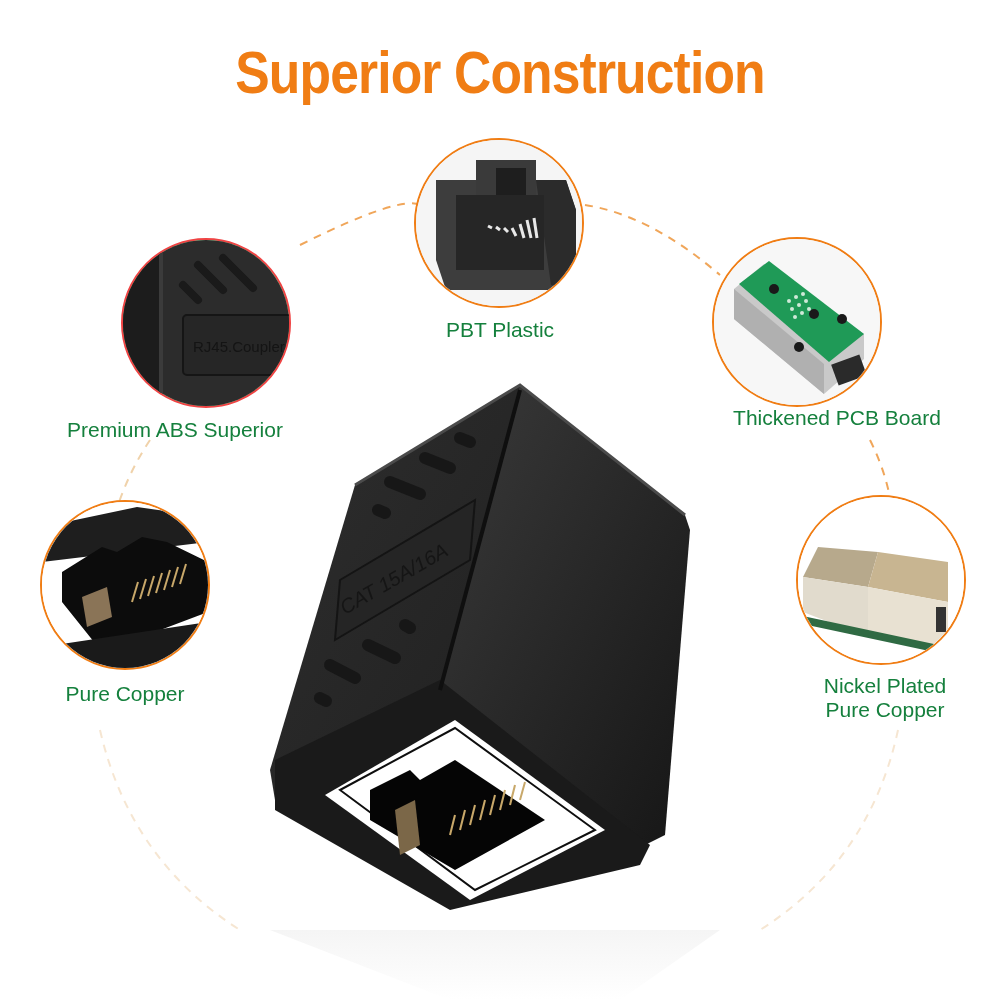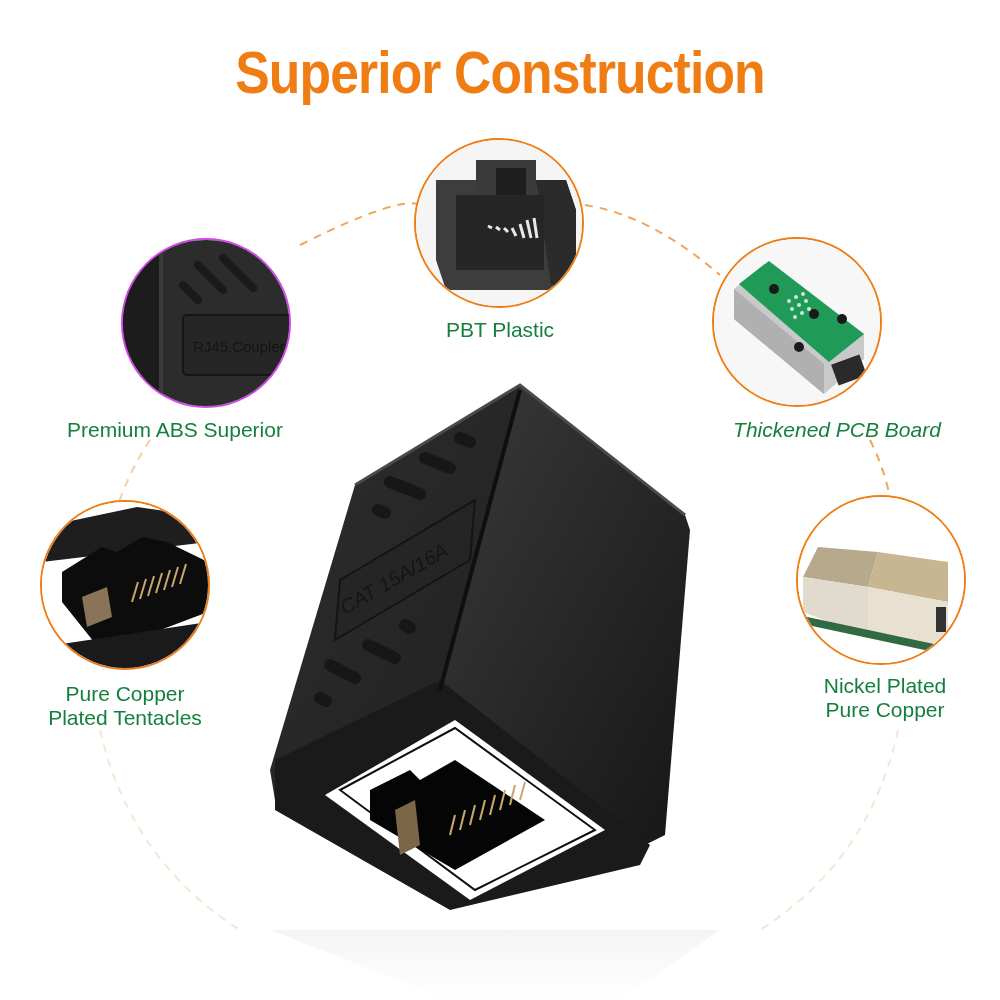--- a/index.html
+++ b/index.html
@@ -42,21 +42,21 @@
       <line x1="104" y1="84" x2="108" y2="98"></line>
       <line x1="111" y1="80" x2="115" y2="98"></line>
       <line x1="118" y1="78" x2="121" y2="98"></line>
     </g>
   </svg>
 </div>
 <div class="label" style="left:400px; top:318px; width:200px;">
   <span>PBT Plastic</span>
 </div>
 
-<div class="circle" style="left:121px; top:238px; width:170px; height:170px; border:2px solid #d946ef; background:#86efac;">
+<div class="circle" style="left:121px; top:238px; width:170px; height:170px; border:2px solid #ef4444; background:#86efac;">
   <svg width="166" height="166" viewBox="0 0 166 166">
     <rect x="0" y="0" width="166" height="166" fill="#2c2c2c"></rect>
     <rect x="0" y="0" width="38" height="166" fill="#1c1c1c"></rect>
     <rect x="36" y="0" width="4" height="166" fill="#3b3b3b"></rect>
     <g stroke="#1a1a1a" stroke-width="8" stroke-linecap="round">
       <line x1="75" y1="25" x2="100" y2="50"></line>
       <line x1="100" y1="18" x2="130" y2="48"></line>
       <line x1="60" y1="45" x2="75" y2="60"></line>
     </g>
     <rect x="60" y="75" width="112" height="60" rx="4" fill="#262626" stroke="#151515" stroke-width="2"></rect>
@@ -84,21 +84,21 @@
       <circle cx="78" cy="70" r="2"></circle>
         <circle cx="85" cy="66" r="2"></circle>
         <circle cx="92" cy="62" r="2"></circle>
       <circle cx="81" cy="78" r="2"></circle>
         <circle cx="88" cy="74" r="2"></circle>
         <circle cx="95" cy="70" r="2"></circle>
     </g>
     <rect x="120" y="120" width="30" height="22" fill="#2a2a2a" transform="rotate(-20 135 131)"></rect>
   </svg>
 </div>
-<div class="label" style="left:712px; top:418px; width:250px;font-style:italic;">
+<div class="label" style="left:712px; top:406px; width:250px;">
   <span>Thickened PCB Board</span>
 </div>
 
 <div class="circle" style="left:40px; top:500px; width:170px; height:170px; border:2px solid #f07d14; background:#ffffff;">
   <svg width="166" height="166" viewBox="0 0 166 166">
     <rect width="166" height="166" fill="#ffffff"></rect>
     <polygon points="0,25 95,5 166,15 166,40 0,60" fill="#1e1e1e"></polygon>
     <polygon points="20,70 60,45 75,50 100,35 125,40 166,60 166,110 60,150 20,100" fill="#0c0c0c"></polygon>
     <polygon points="40,95 65,85 70,115 45,125" fill="#8a7457"></polygon>
     <g stroke="#c8a86a" stroke-width="2">
@@ -108,21 +108,20 @@
       <line x1="114" y1="91" x2="120" y2="71"></line>
       <line x1="122" y1="88" x2="128" y2="68"></line>
       <line x1="130" y1="85" x2="136" y2="65"></line>
       <line x1="138" y1="82" x2="144" y2="62"></line>
     </g>
     <polygon points="0,145 166,120 166,166 0,166" fill="#1a1a1a"></polygon>
   </svg>
 </div>
 <div class="label" style="left:0px; top:682px; width:250px;">
   <div>Pure Copper</div>
-  <div>Plated Tentacles</div>
 </div>
 
 <div class="circle" style="left:796px; top:495px; width:170px; height:170px; border:2px solid #f07d14; background:#ffffff;">
   <svg width="166" height="166" viewBox="0 0 166 166">
     <rect width="166" height="166" fill="#ffffff"></rect>
     <polygon points="5,80 20,50 80,55 70,90" fill="#b7a98c"></polygon>
     <polygon points="70,90 80,55 150,65 150,105" fill="#c8b591"></polygon>
     <polygon points="5,80 70,90 70,140 5,115" fill="#e1dbcd"></polygon>
     <polygon points="70,90 150,105 150,150 70,140" fill="#e8e1d2"></polygon>
     <polygon points="0,118 150,150 150,158 0,126" fill="#2f6a43"></polygon>

